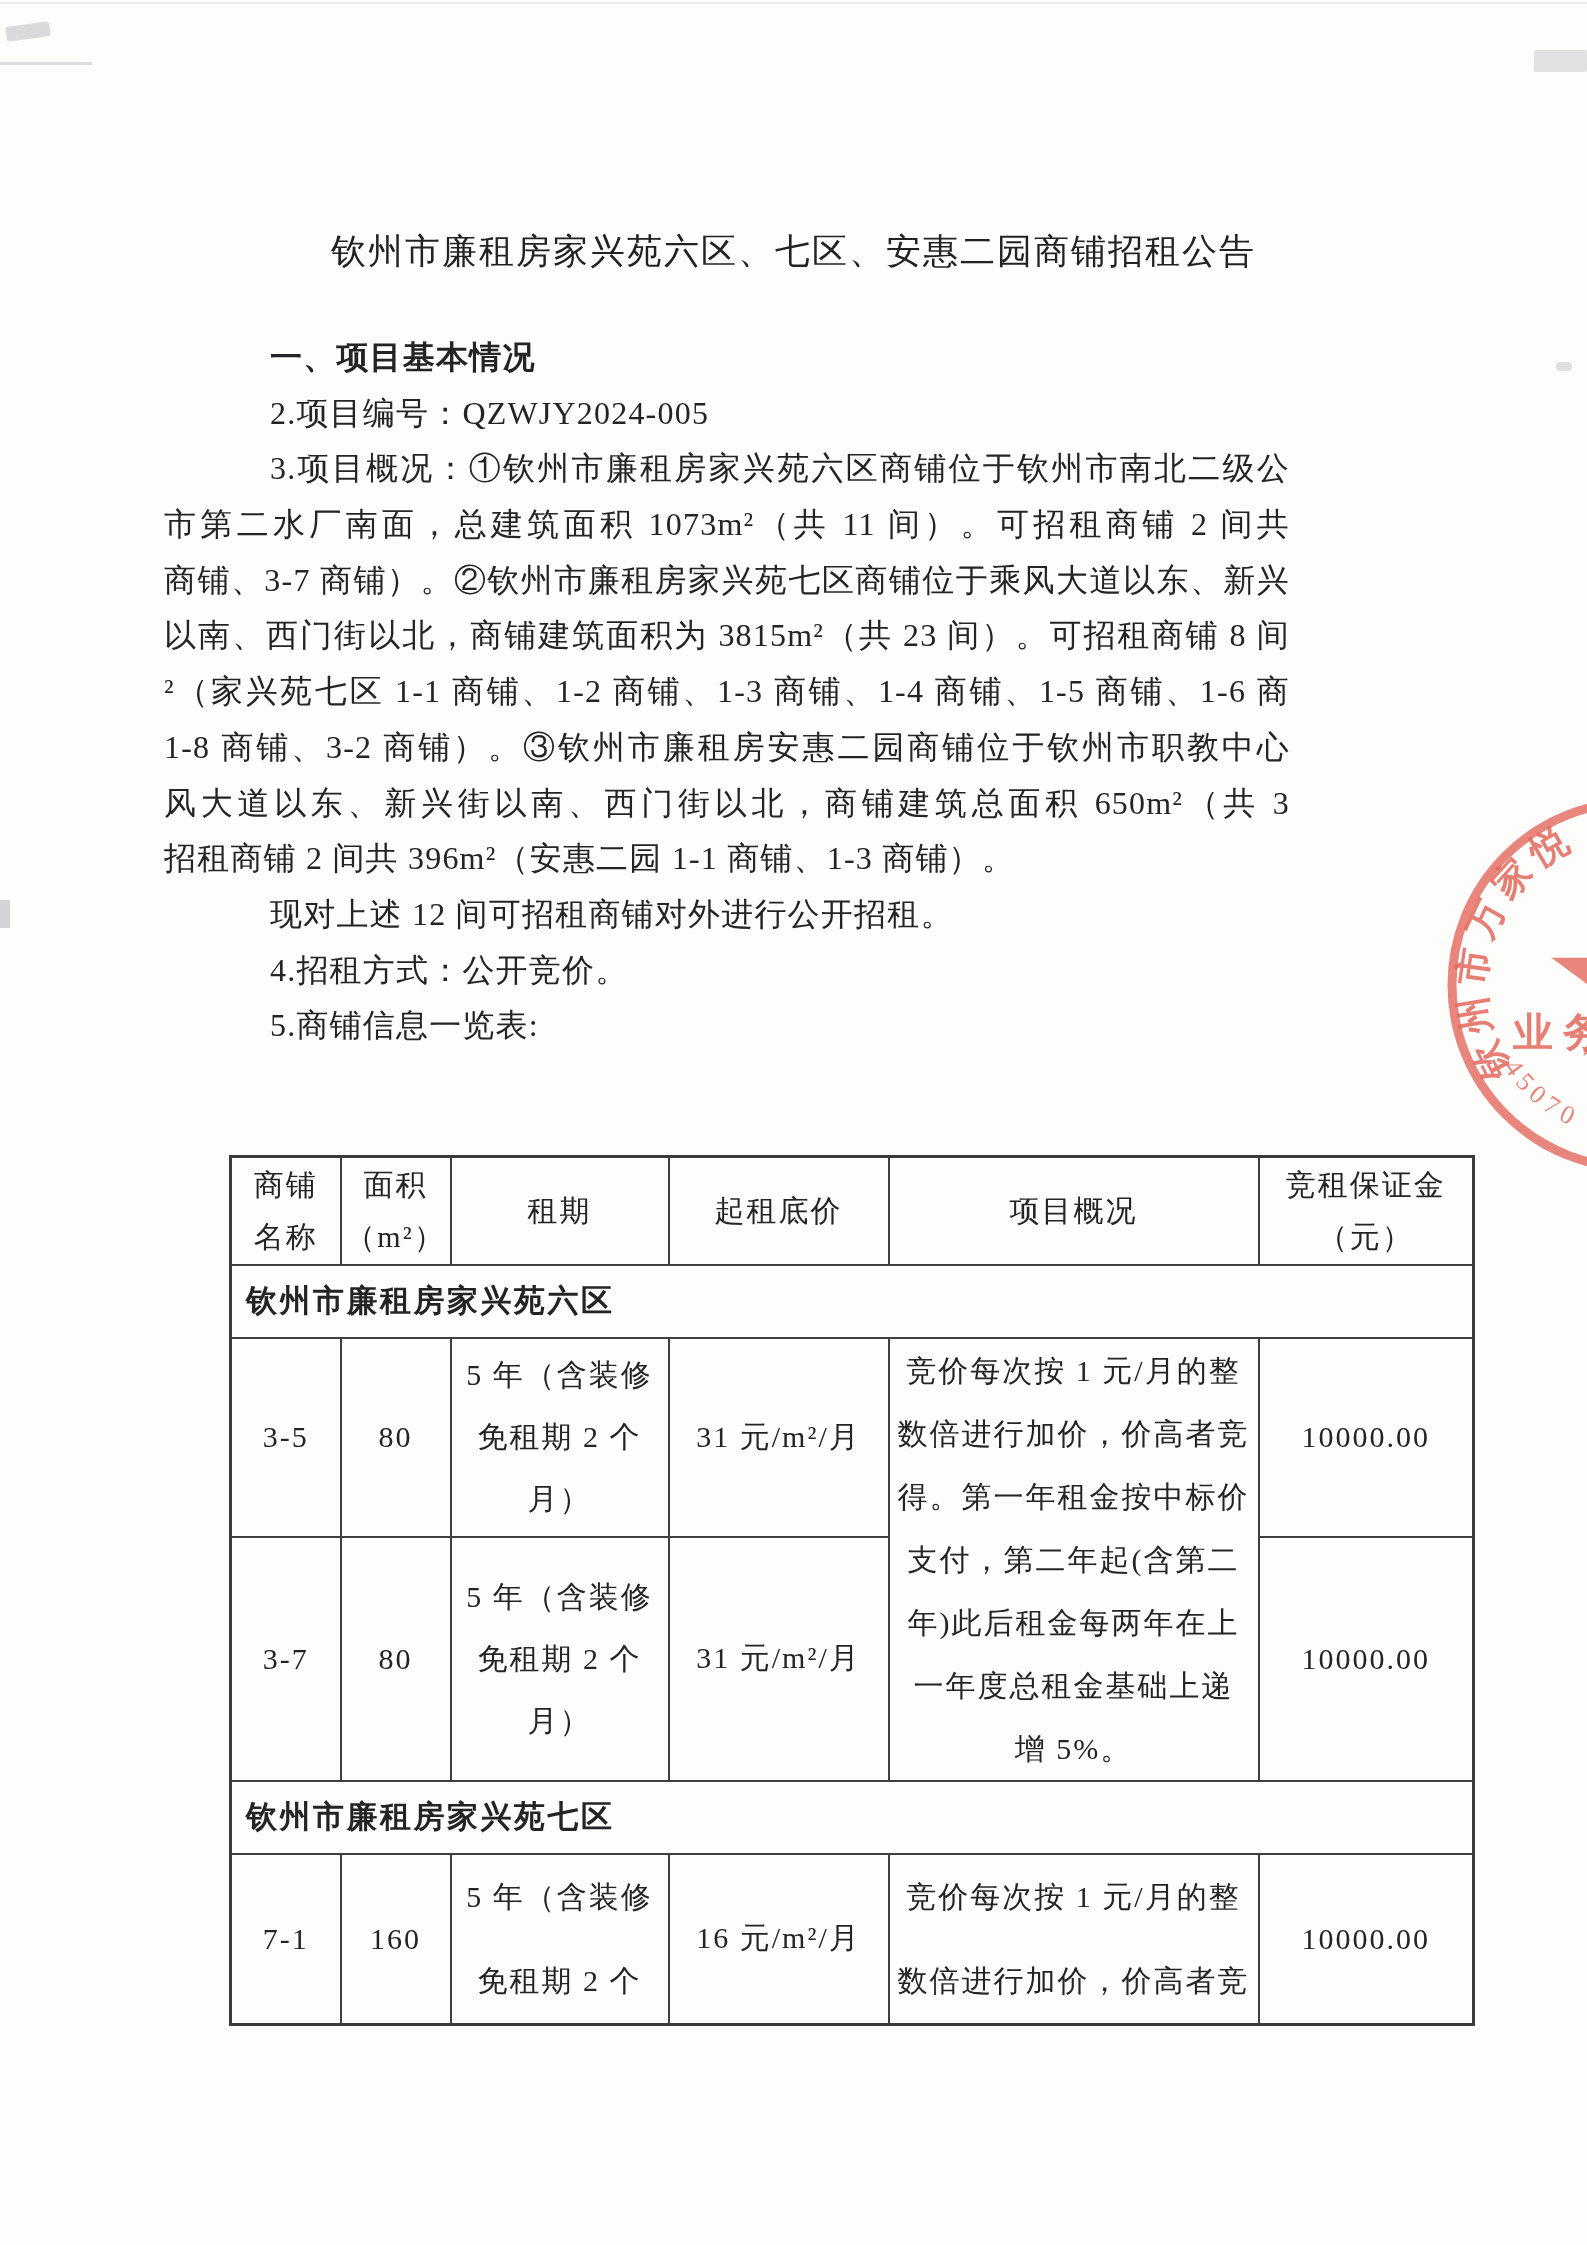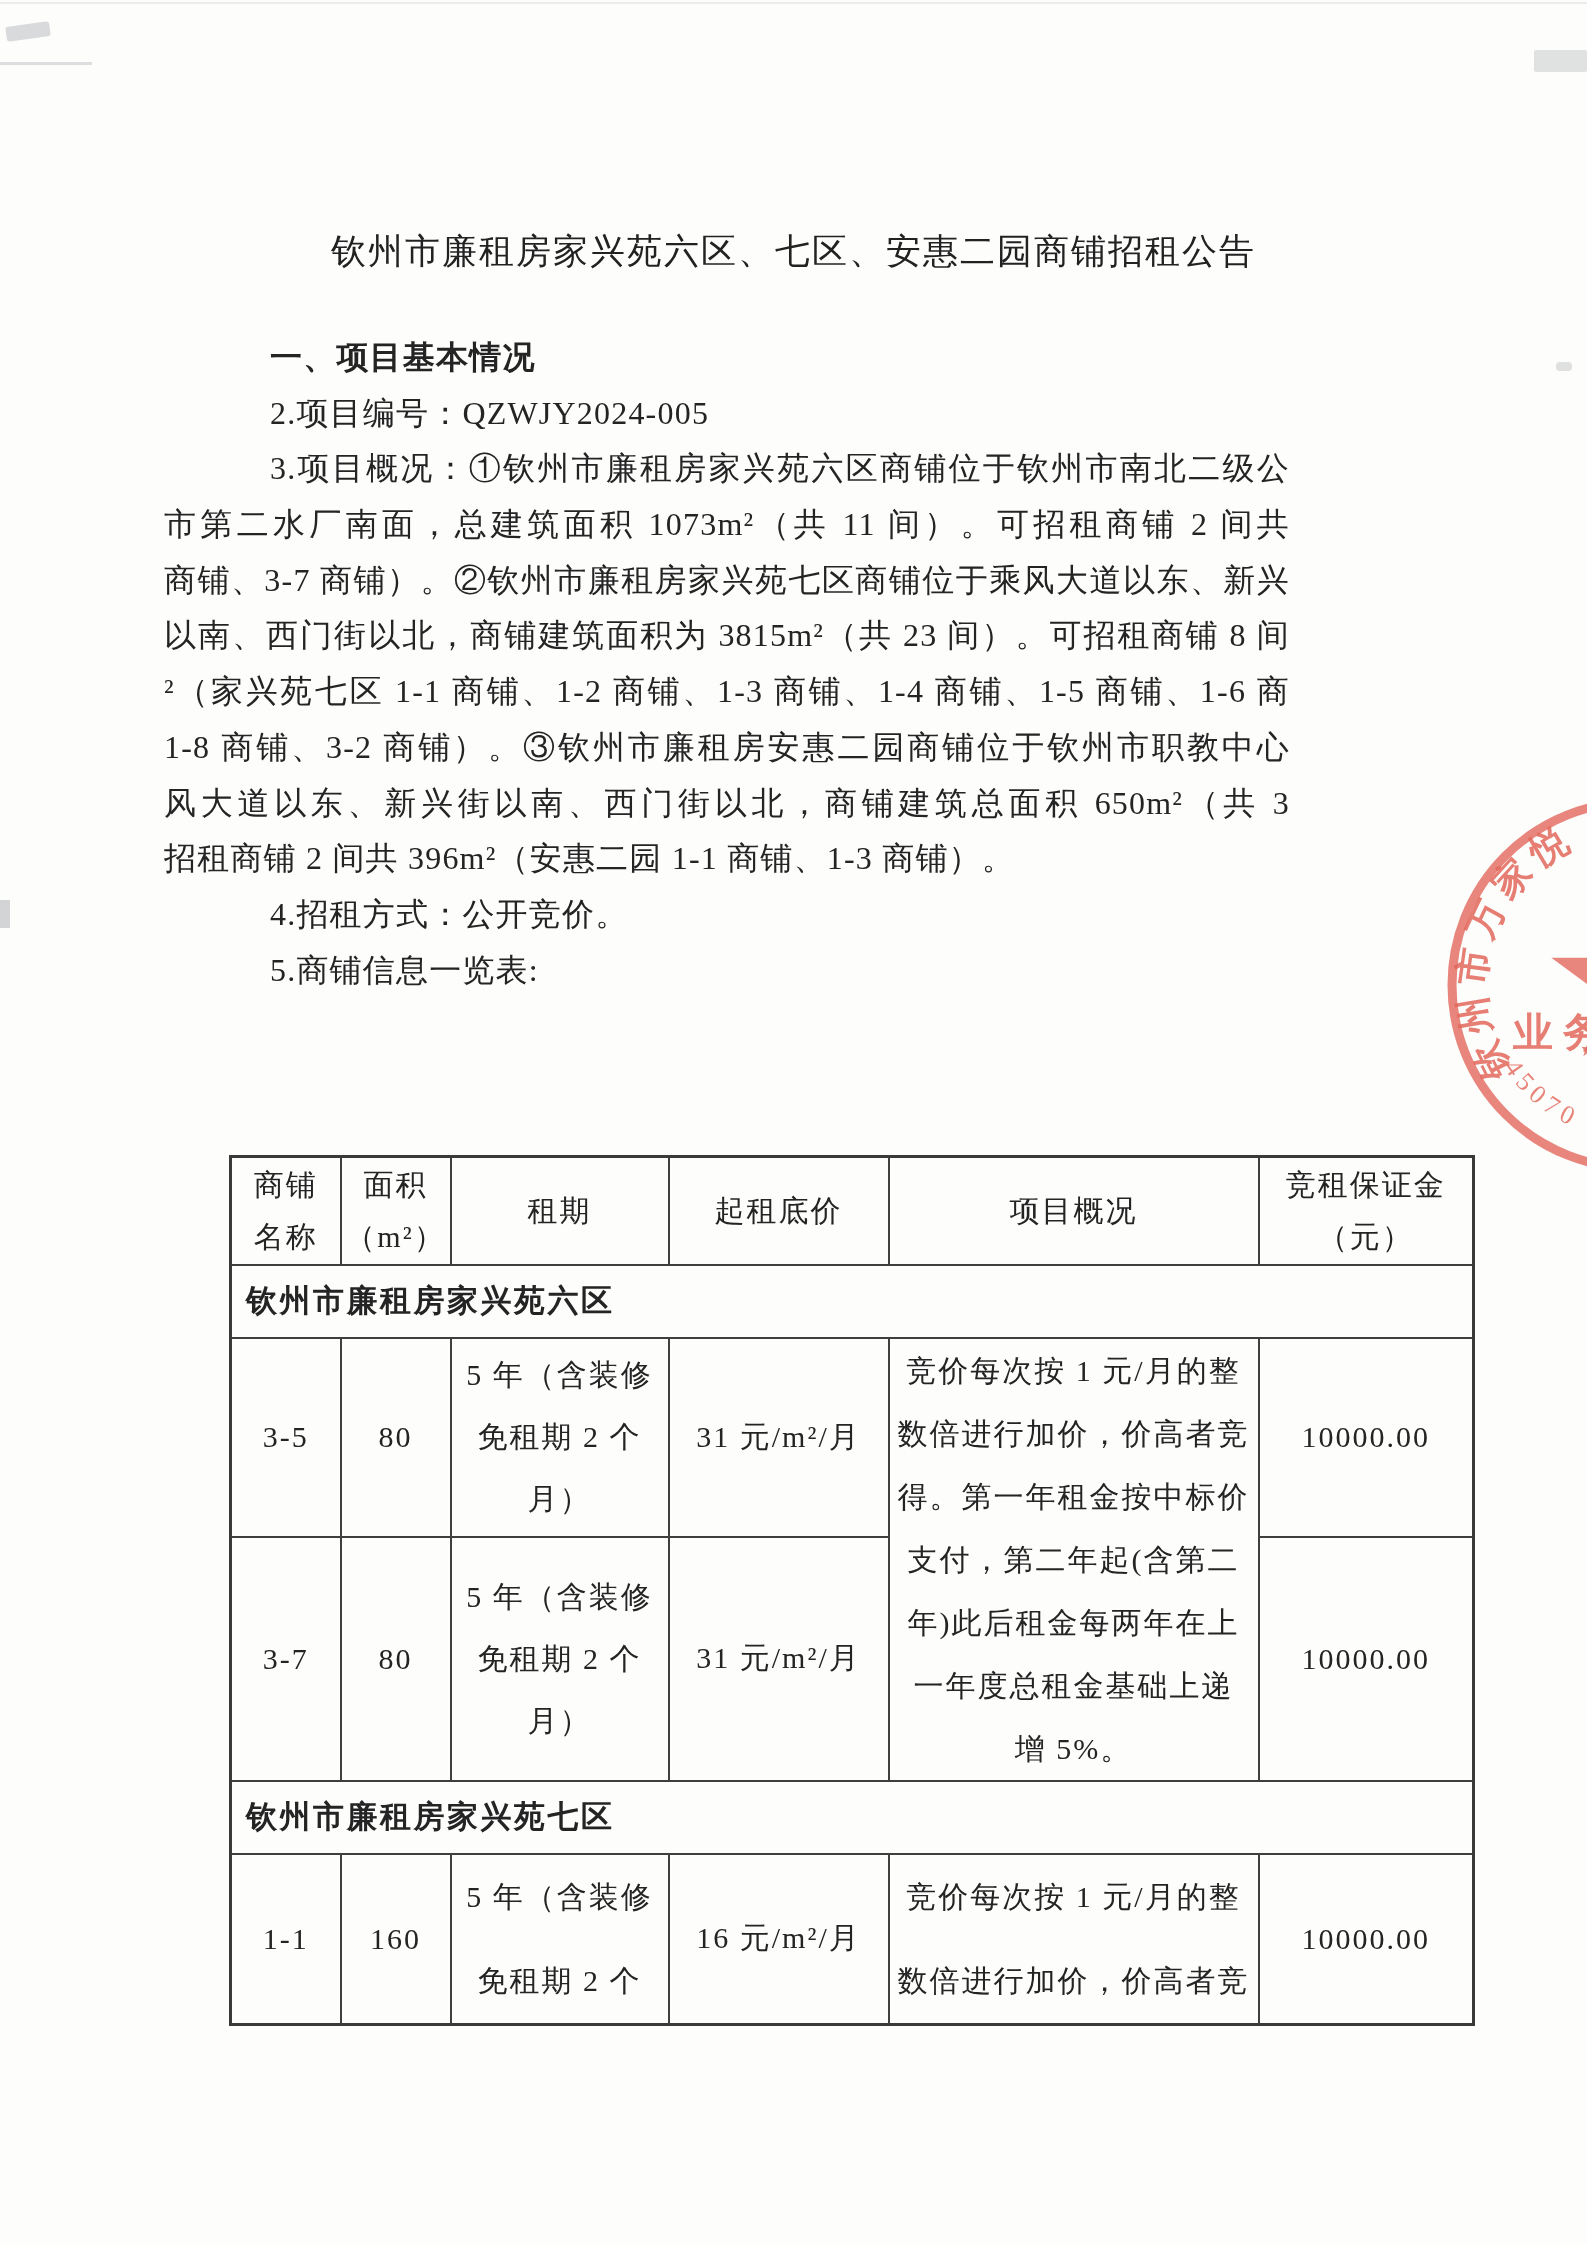--- a/index.html
+++ b/index.html
@@ -96,20 +96,21 @@
     <div class="ln ind bold">一、项目基本情况</div>
     <div class="ln ind">2.项目编号：QZWJY2024-005</div>
     <div class="ln ind just">3.项目概况：①钦州市廉租房家兴苑六区商铺位于钦州市南北二级公路旁，</div>
     <div class="ln just">市第二水厂南面，总建筑面积 1073m²（共 11 间）。可招租商铺 2 间共 160m²（3-5</div>
     <div class="ln just">商铺、3-7 商铺）。②钦州市廉租房家兴苑七区商铺位于乘风大道以东、新兴街</div>
     <div class="ln just">以南、西门街以北，商铺建筑面积为 3815m²（共 23 间）。可招租商铺 8 间 1660m</div>
     <div class="ln just">²（家兴苑七区 1-1 商铺、1-2 商铺、1-3 商铺、1-4 商铺、1-5 商铺、1-6 商铺、</div>
     <div class="ln just">1-8 商铺、3-2 商铺）。③钦州市廉租房安惠二园商铺位于钦州市职教中心旁，乘</div>
     <div class="ln just">风大道以东、新兴街以南、西门街以北，商铺建筑总面积 650m²（共 3 间）。可</div>
     <div class="ln">招租商铺 2 间共 396m²（安惠二园 1-1 商铺、1-3 商铺）。</div>
+    <div class="ln ind">现对上述 12 间可招租商铺对外进行公开招租。</div>
     <div class="ln ind">4.招租方式：公开竞价。</div>
     <div class="ln ind">5.商铺信息一览表:</div>
   </div>
 
   <table class="sheet">
     <colgroup>
       <col style="width:110px">
         <col style="width:110px">
         <col style="width:218px">
       <col style="width:220px">
@@ -153,21 +154,21 @@
         <td class="pre lh62">5 年（含装修
 免租期 2 个
 月）</td>
         <td>31 元/m²/月</td>
         <td>10000.00</td>
       </tr>
       <tr class="sec">
         <td colspan="6">钦州市廉租房家兴苑七区</td>
       </tr>
       <tr class="r3">
-        <td>1-1</td>
+        <td>7-1</td>
         <td>160</td>
         <td class="pre lh84">5 年（含装修
 免租期 2 个</td>
         <td>16 元/m²/月</td>
         <td class="pre lh84">竞价每次按 1 元/月的整
 数倍进行加价，价高者竞</td>
         <td>10000.00</td>
       </tr>
     </tbody>
   </table>

